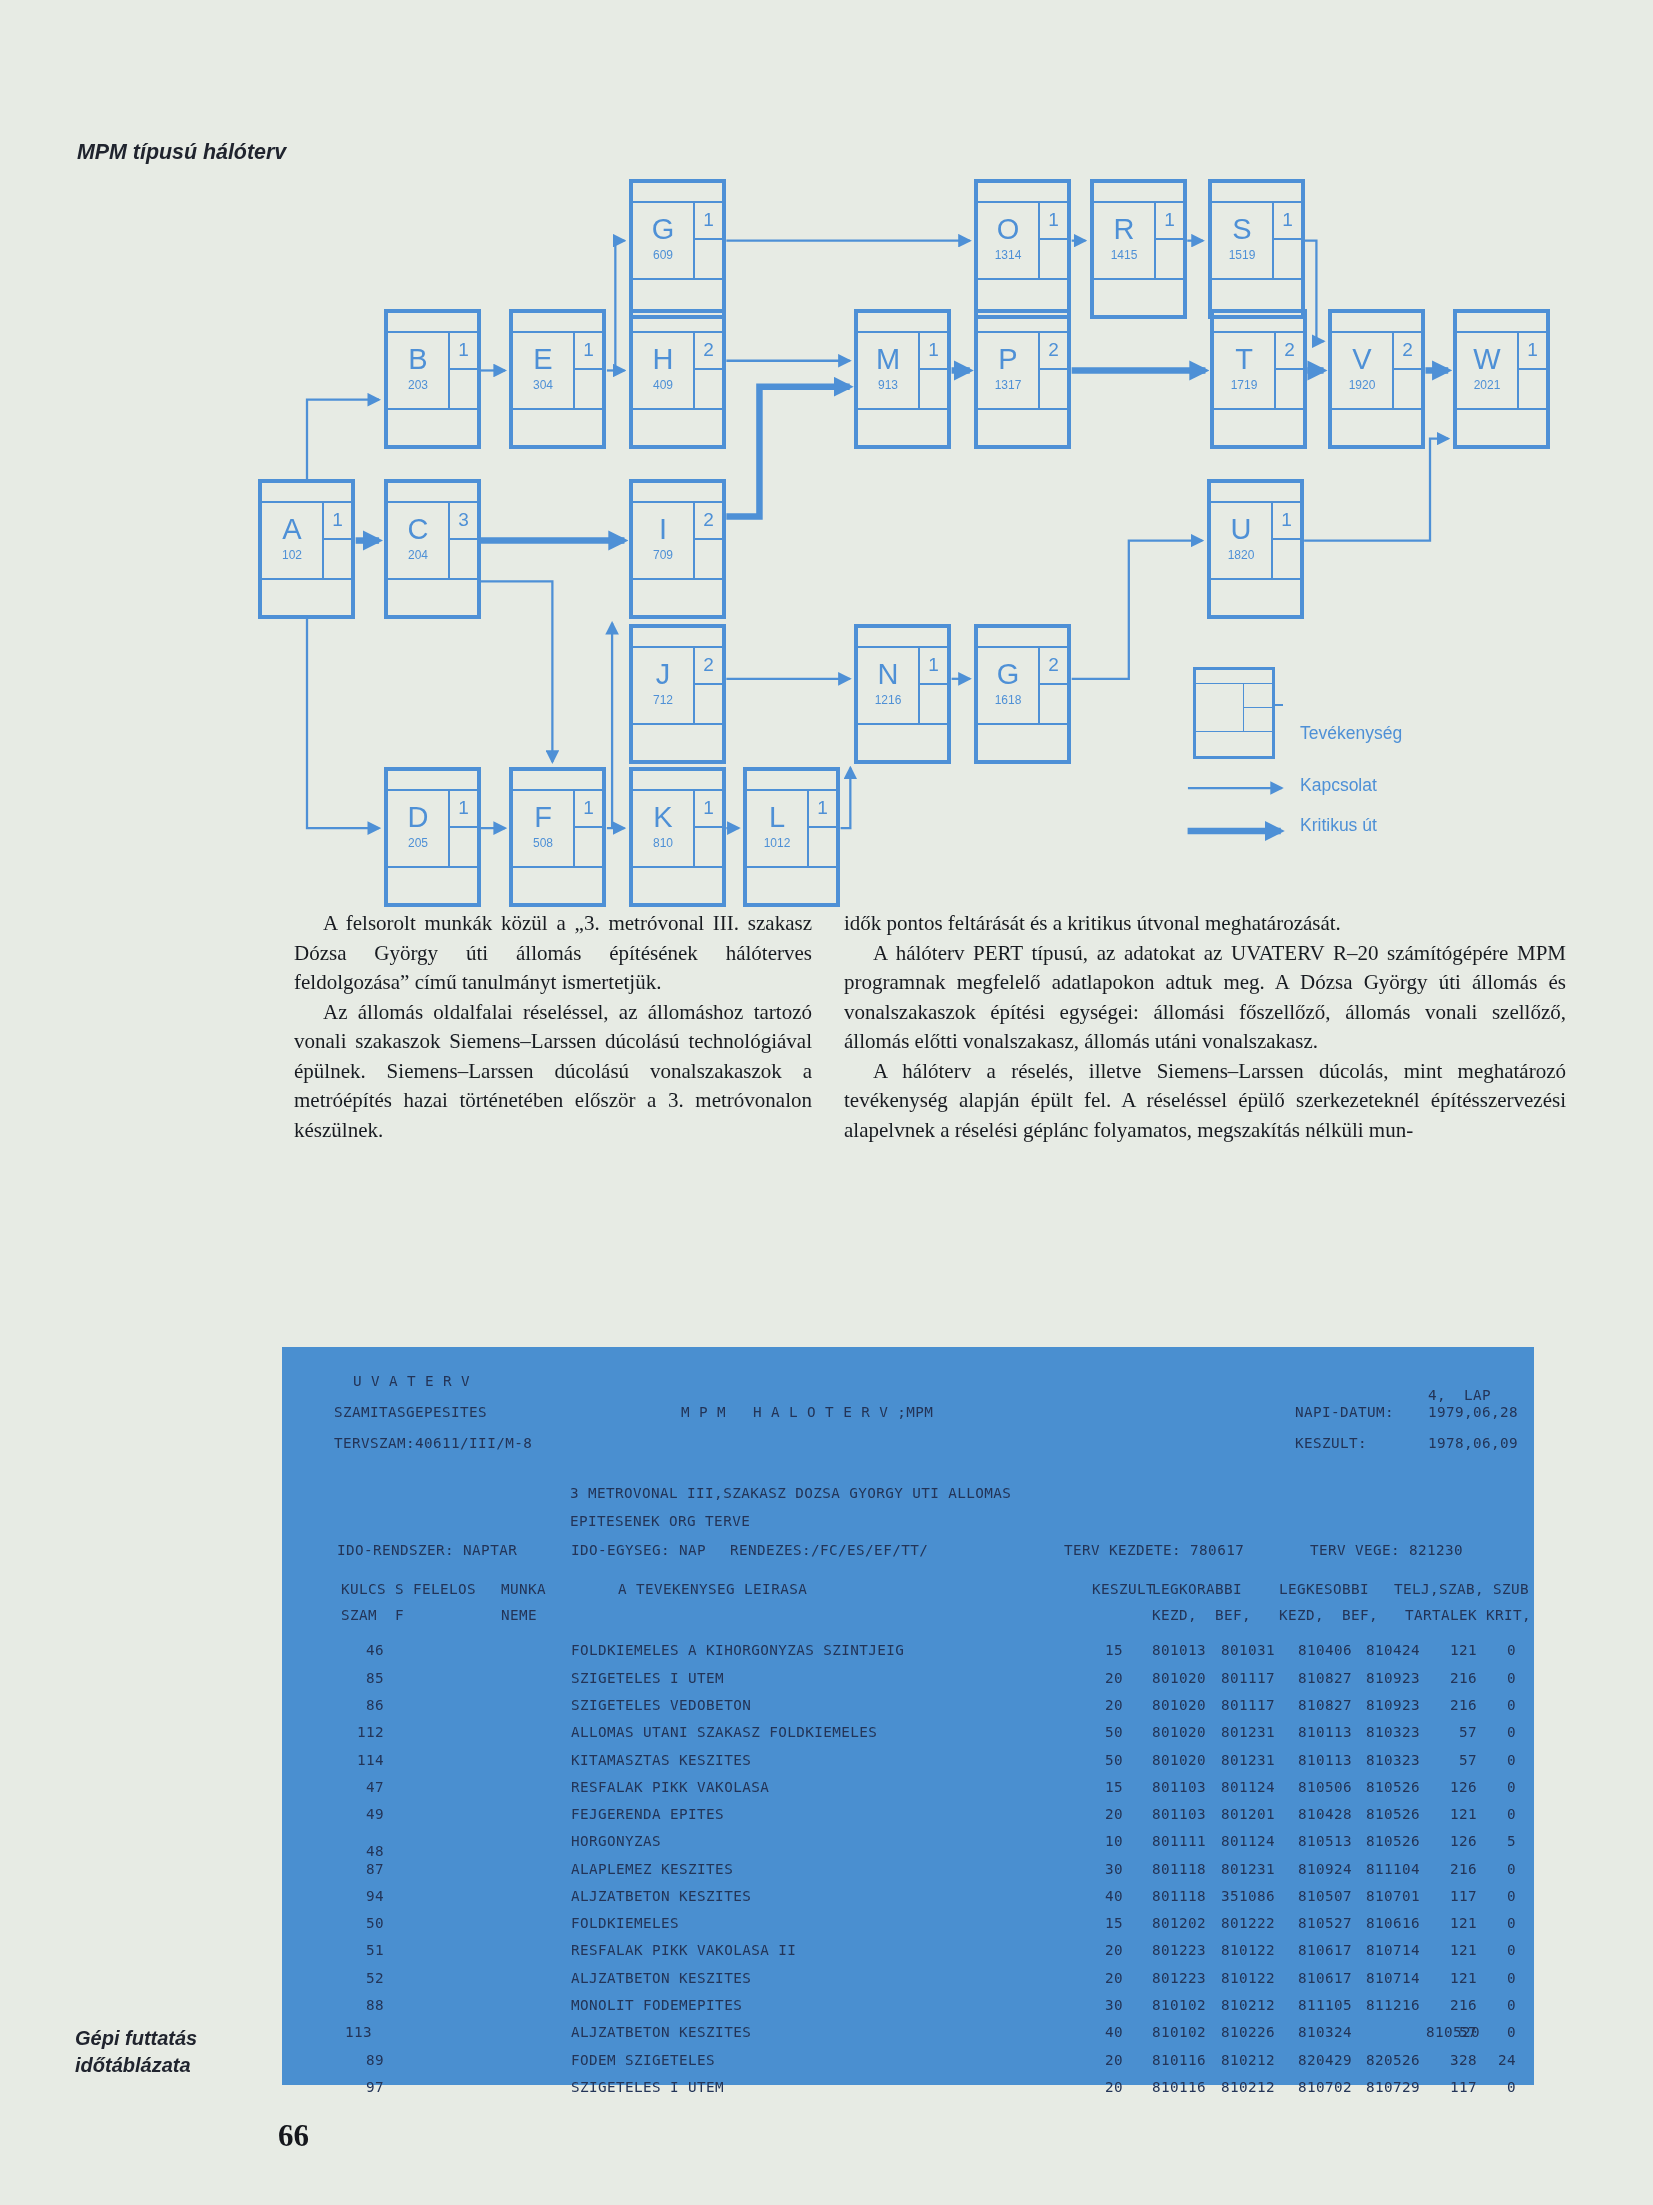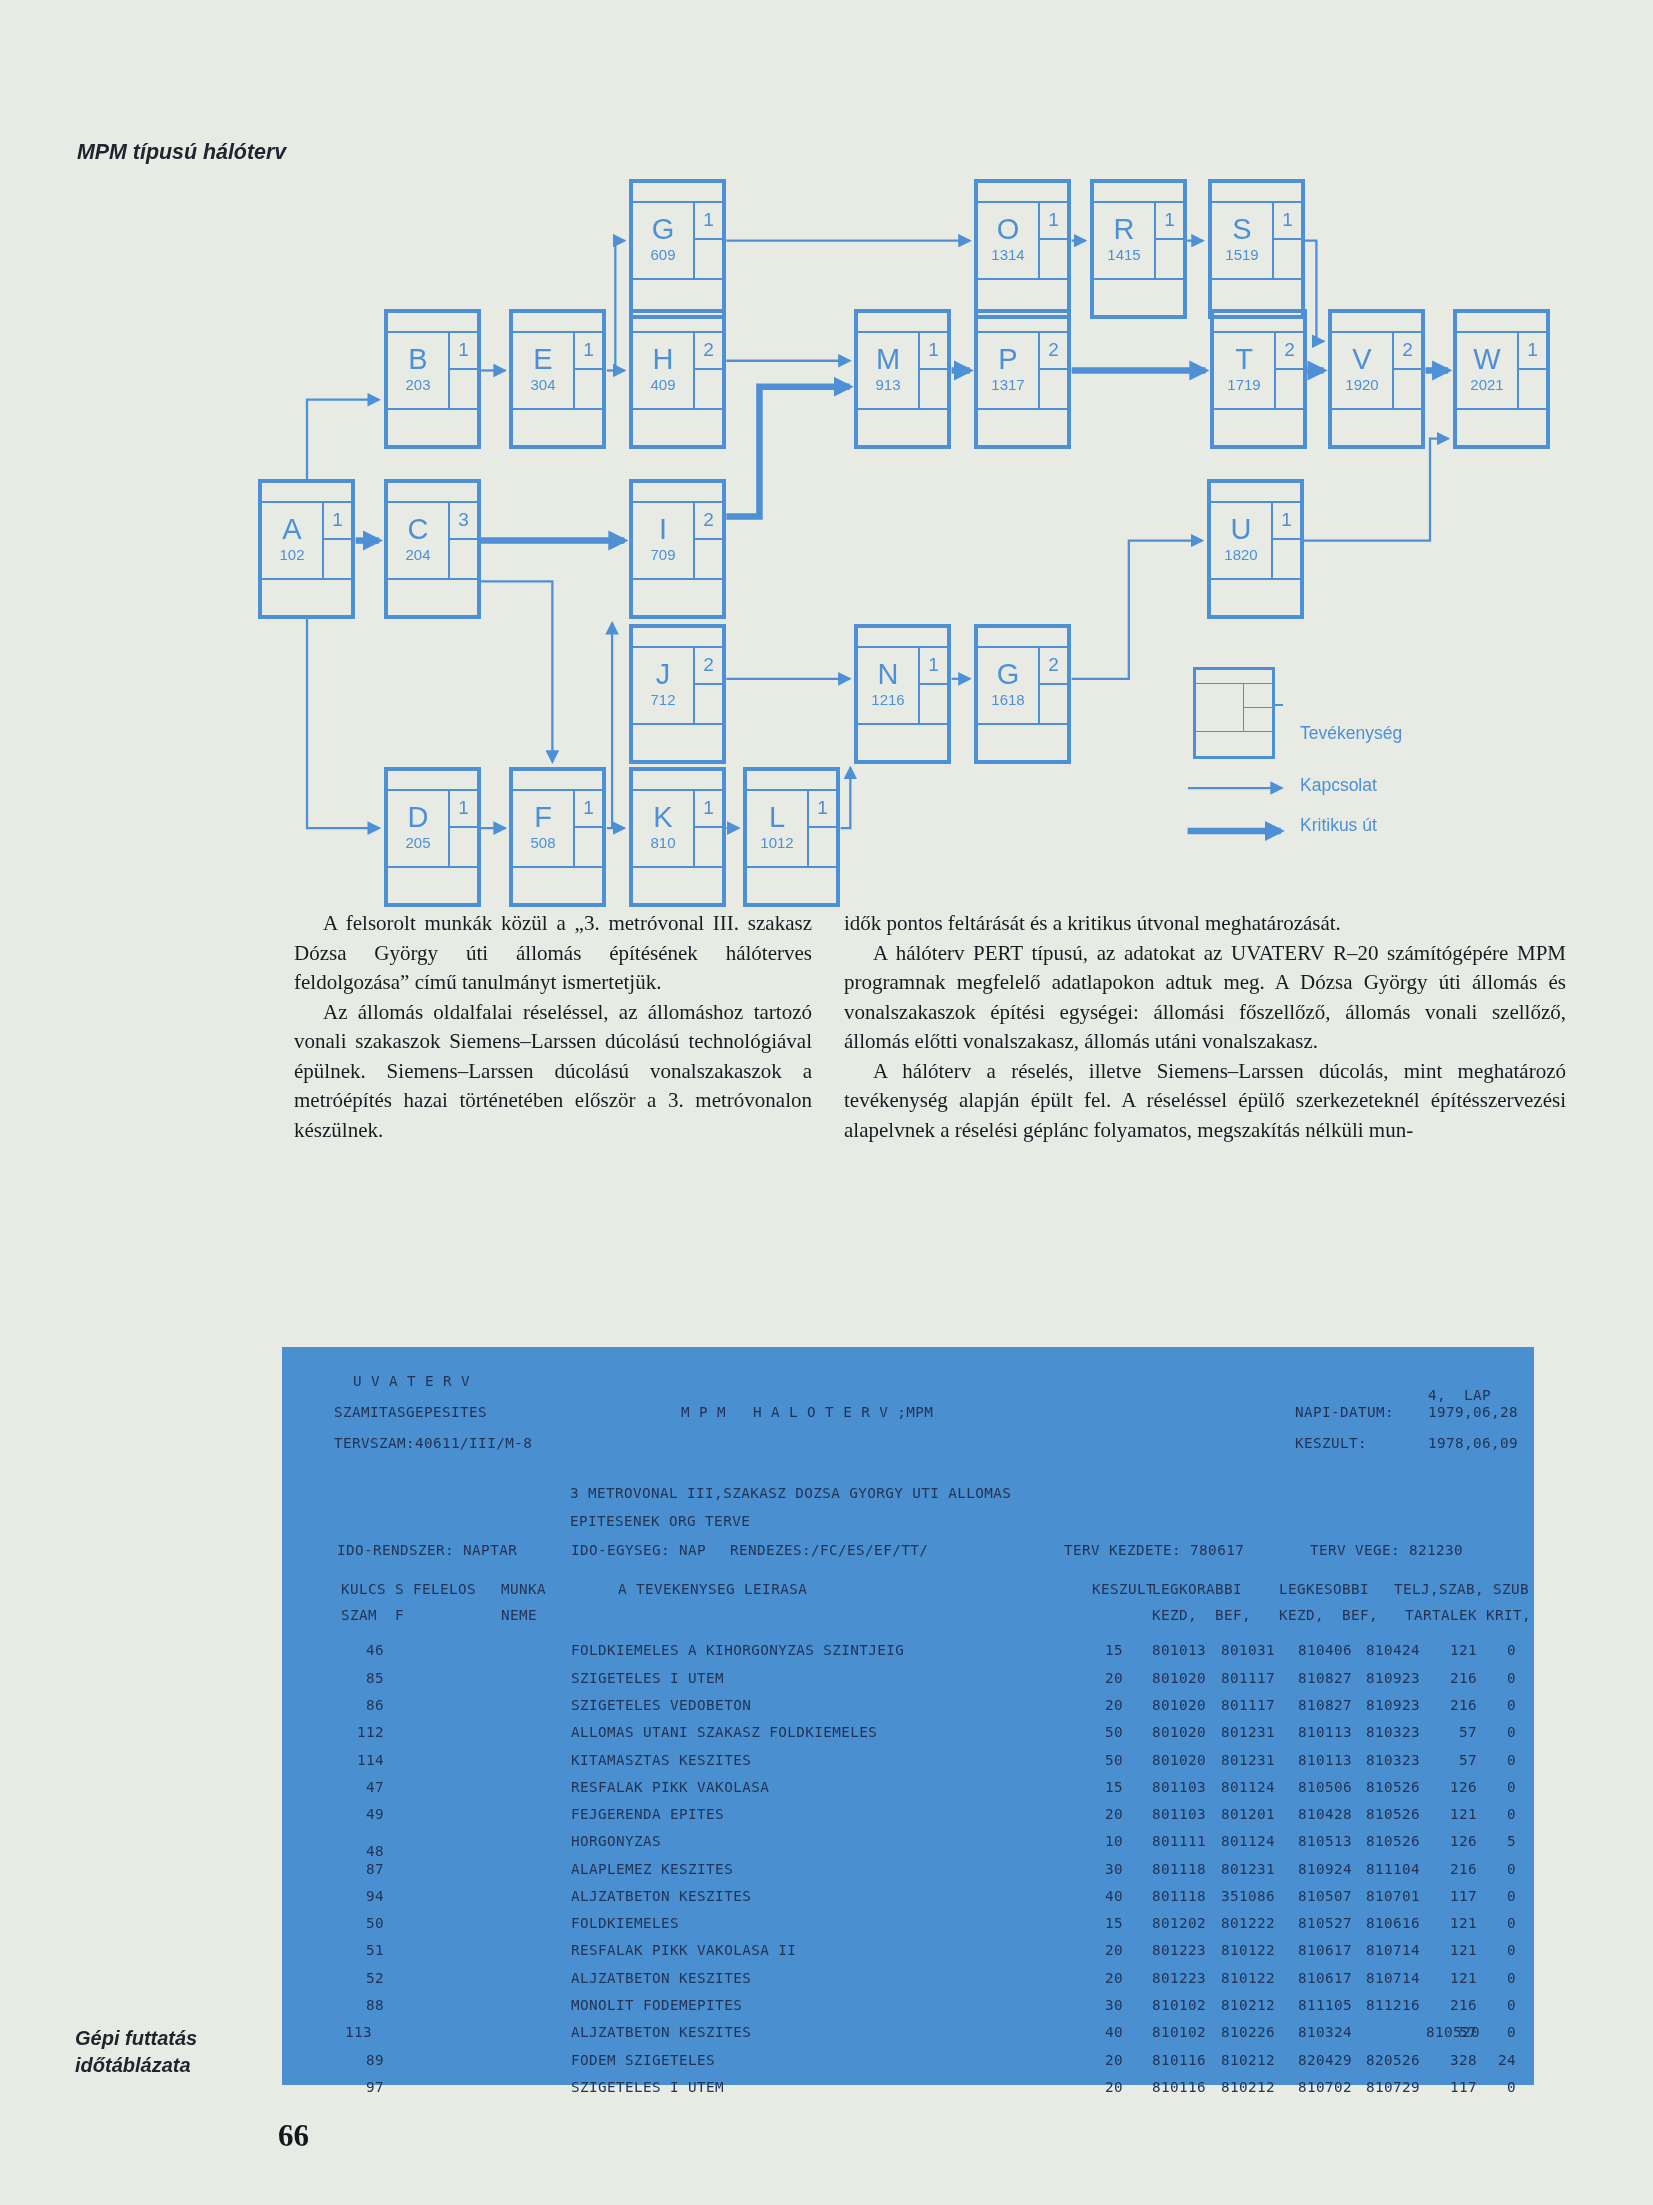--- a/index.html
+++ b/index.html
@@ -15,21 +15,21 @@
   #diagram{position:absolute;left:240px;top:166px;width:1344px;height:753px;}
   #edges-svg{position:absolute;left:0;top:0;width:100%;height:100%;}
   .edge{fill:none;stroke:var(--blue);stroke-width:3.5px;}
   .edge.critical{stroke-width:10px;}
   .node{position:absolute;width:97px;height:140px;border:4.5px solid var(--blue);box-sizing:border-box;
         color:var(--blue);font-family:"Liberation Sans",sans-serif;}
   .n-top{height:19.5px;border-bottom:2.6px solid var(--blue);box-sizing:border-box;}
   .n-mid{height:77px;border-bottom:2.6px solid var(--blue);box-sizing:border-box;display:flex;}
   .n-left{flex:1;display:flex;flex-direction:column;align-items:center;justify-content:center;}
   .n-letter{font-size:29px;line-height:30px;}
-  .n-code{font-size:15px;line-height:22px;}
+  .n-code{font-size:12px;line-height:22px;}
   .n-right{width:29px;border-left:2.6px solid var(--blue);box-sizing:border-box;display:flex;flex-direction:column;}
   .n-dur{height:37px;border-bottom:2.6px solid var(--blue);box-sizing:border-box;
          display:flex;align-items:center;justify-content:center;font-size:19px;}
   
   .mini{width:82px;height:92px;border-width:3.9px;}
   .mini .n-top{height:14.3px;border-bottom-width:1.9px;}
   .mini .n-mid{height:48px;border-bottom-width:1.9px;}
   .mini .n-right{border-left-width:1.9px;}
   .mini .n-dur{height:24px;border-bottom-width:1.9px;}
   .mini-tick{position:absolute;width:10.4px;height:1.9px;background:var(--blue);}

